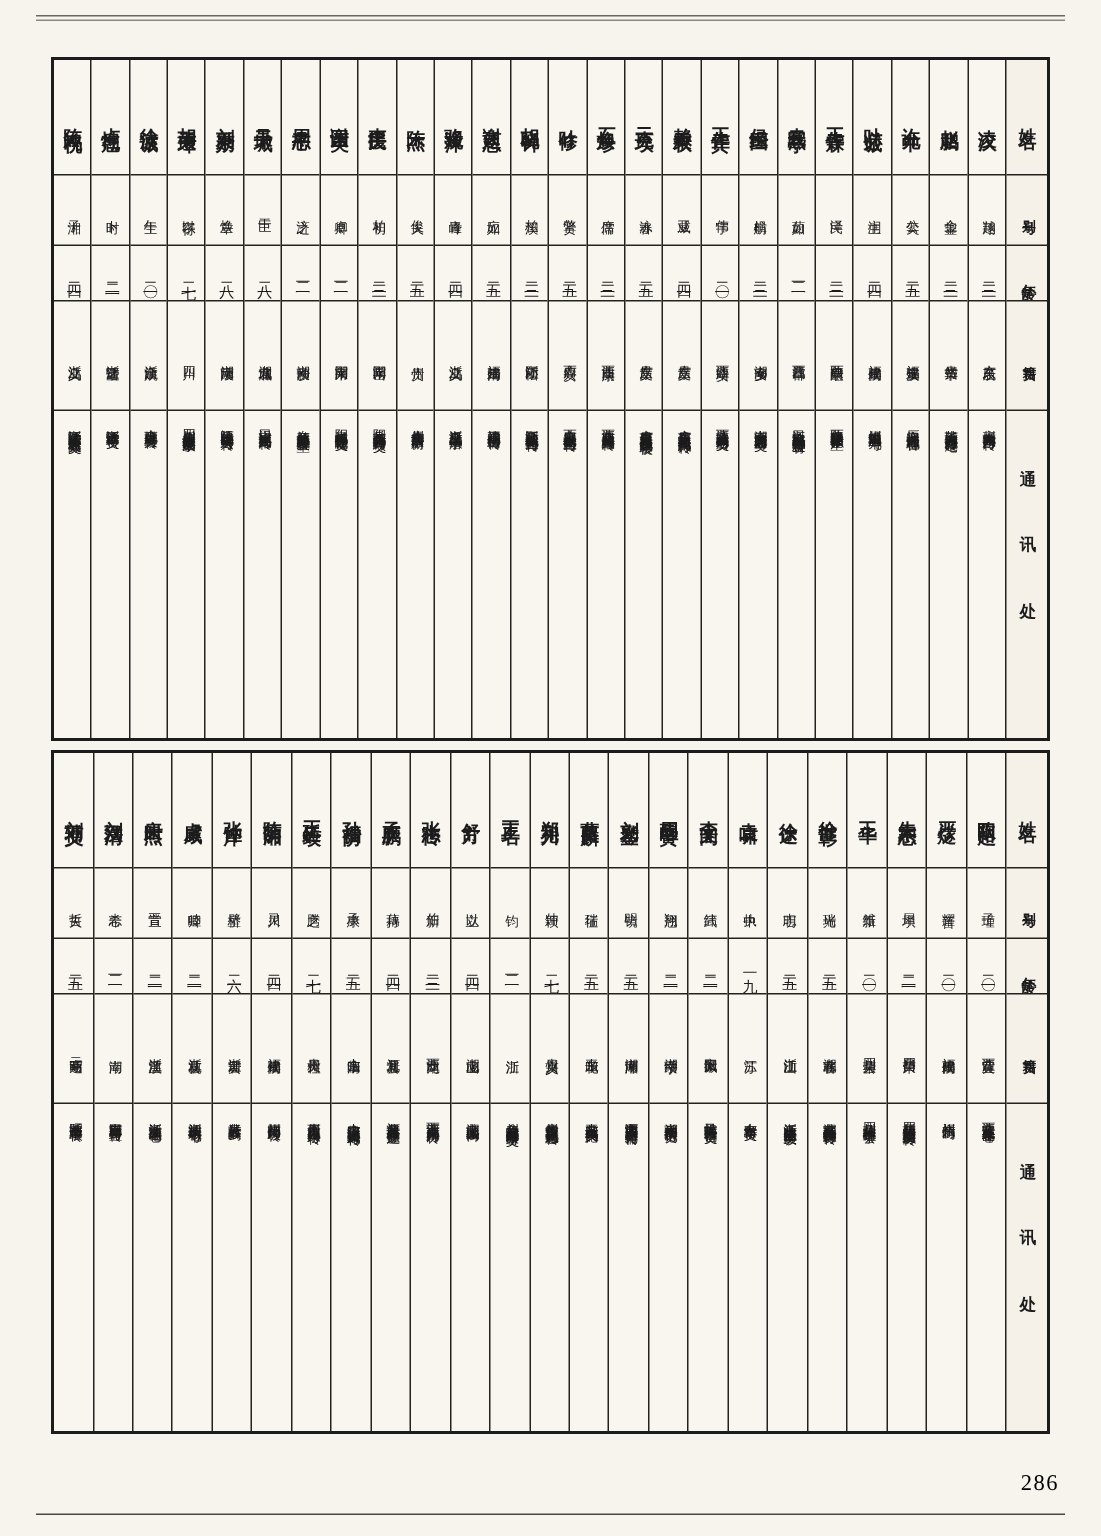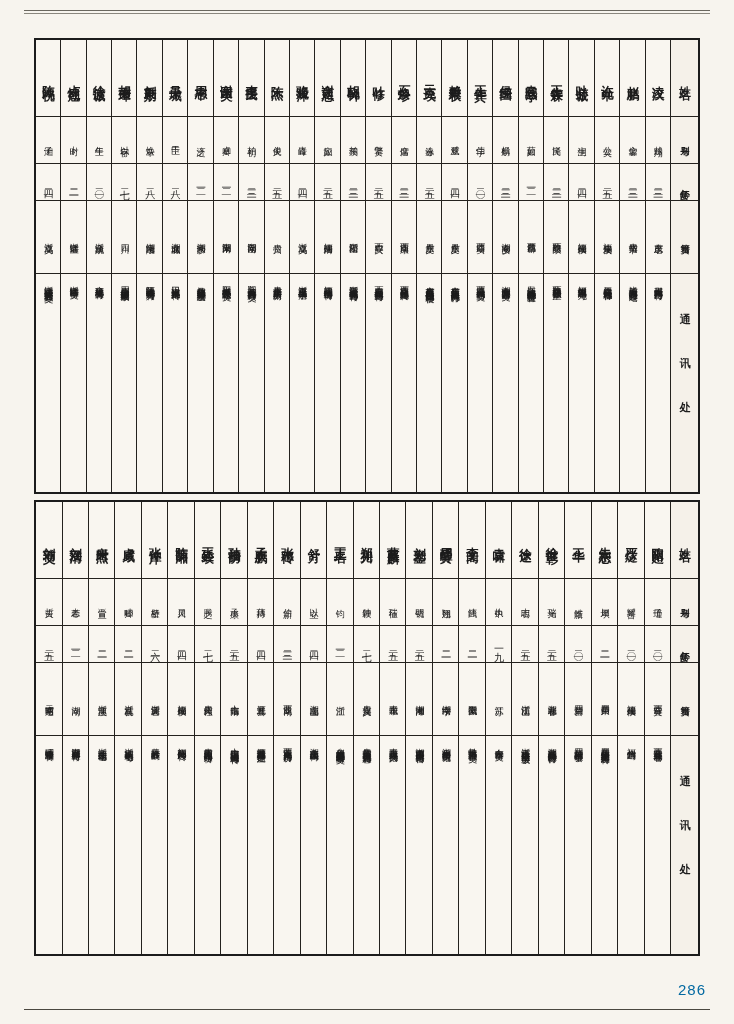--- a/index.html
+++ b/index.html
@@ -22,21 +22,21 @@
   .cell.name{height:76px;font-size:12.5px;font-weight:700;letter-spacing:2px;}
   .cell.alias{height:46px;font-size:9px;letter-spacing:1px;}
   .cell.age{height:36px;font-size:10px;letter-spacing:1px;}
   .cell.native{height:72px;font-size:9px;line-height:11.5px;letter-spacing:0.5px;}
   .cell.address{flex:1 1 auto;border-bottom:none;font-size:9px;line-height:11.5px;
         justify-content:flex-start;padding-top:5px;letter-spacing:0.5px;}
   .hcell{font-weight:700;letter-spacing:4px;font-size:11px;}
   .hcell.name{font-size:12px;}
   .hcell.address{letter-spacing:44px;padding-top:30px;font-size:11px;}
   .pagenum{position:absolute;right:28px;bottom:26px;font-size:15px;letter-spacing:1px;
-        font-family:Liberation Sans, sans-serif;color:#0369a1;}
+        font-family:Liberation Serif, serif;color:#000000;}
 </style>
 </head>
 <body>
 
 <div class="page">
   <div class="rule rule-top"></div>
   <div class="rule rule-top2"></div>
 
   <section class="table upper">
     <div class="col header-col">

